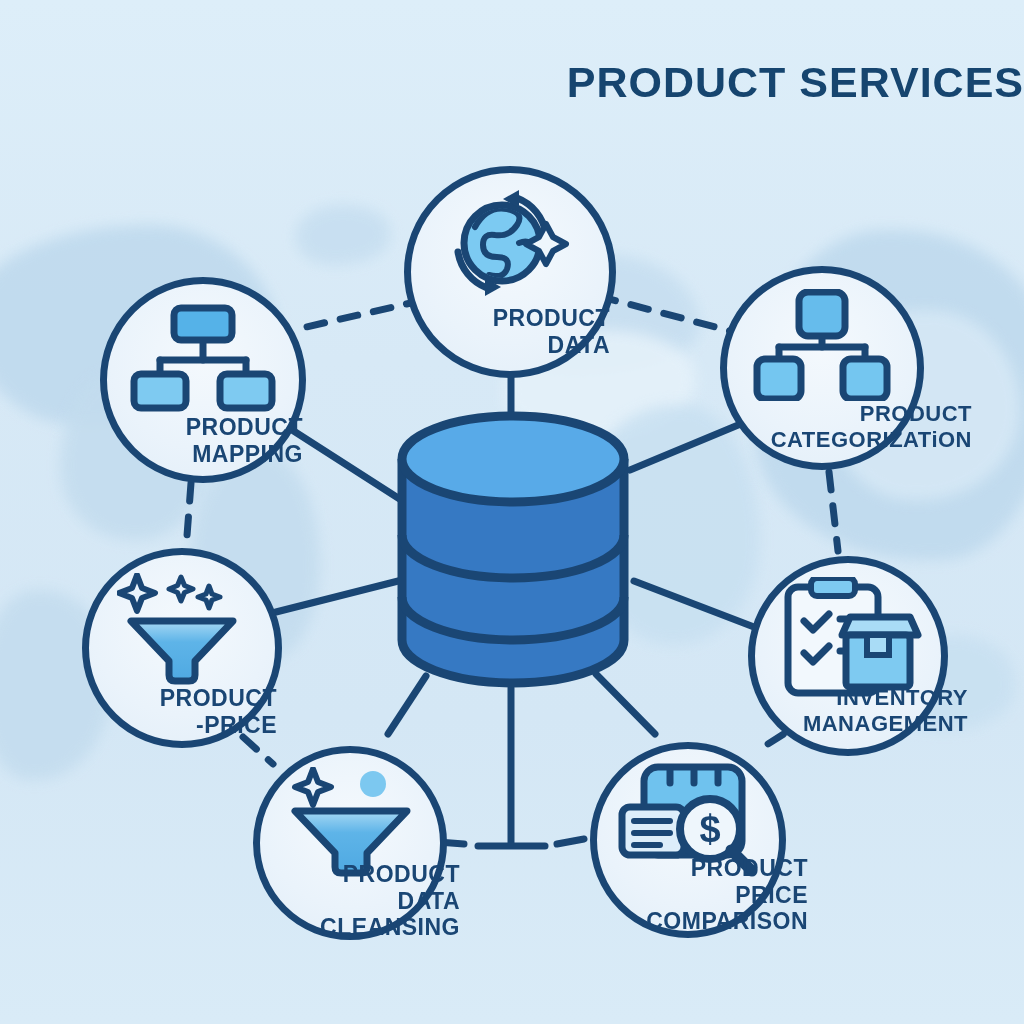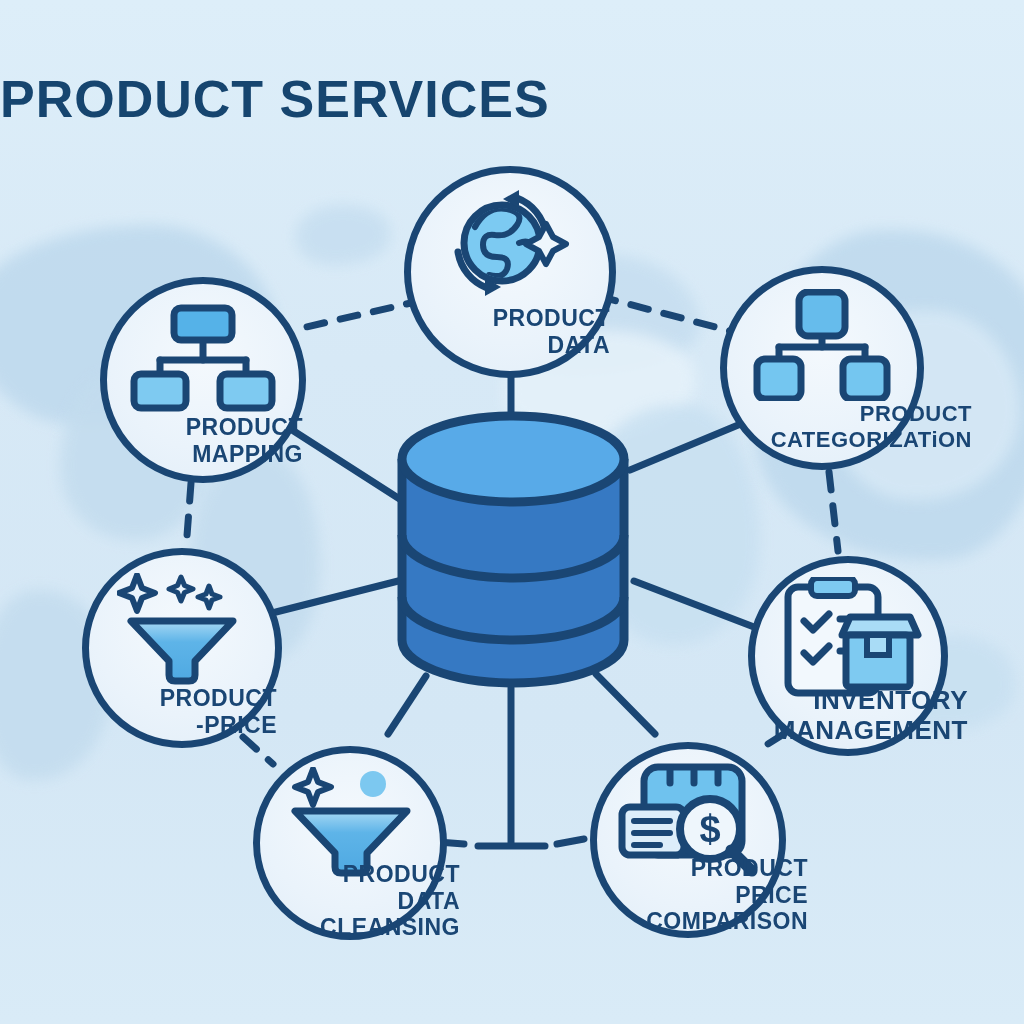--- a/index.html
+++ b/index.html
@@ -6,22 +6,22 @@
   #stage{
     position:relative;width:1024px;height:1024px;overflow:hidden;
     background:linear-gradient(180deg,#ddeef9 0%,#d7e9f6 35%,#d4e7f5 70%,#d9ebf7 100%);
     font-family:"Liberation Sans", sans-serif;
   }
   
   .map{position:absolute;inset:0;z-index:0;}
   .blob{position:absolute;filter:blur(7px);opacity:.85;}
   
   .title{
-    position:absolute;left:0;top:69px;width:100%;text-align:left;z-index:4;
-    font-size:52px;font-weight:bold;letter-spacing:1px;color:#16456f;
+    position:absolute;left:0;top:58px;width:100%;text-align:right;z-index:4;
+    font-size:43px;font-weight:bold;letter-spacing:1px;color:#16456f;
   }
   
   .wires{position:absolute;left:0;top:0;z-index:1;}
   .wires line, .wires path{stroke:#1a4674;stroke-width:7;stroke-linecap:round;fill:none;}
   .wires .dash{stroke-dasharray:18 16;}
   
   .dbwrap{position:absolute;left:391px;top:409px;z-index:2;}
   
   .node{
     position:absolute;z-index:3;box-sizing:border-box;border:7px solid #1a4674;border-radius:50%;
@@ -35,21 +35,21 @@
   }
   #n-data{left:404px;top:166px;width:212px;height:212px;}
   #n-data .icon-wrap{top:14px;} #n-data .label{top:132px;width:200px;}
   #n-mapping{left:100px;top:277px;width:206px;height:206px;}
   #n-mapping .icon-wrap{top:20px;} #n-mapping .label{top:130px;width:200px;}
   #n-categ{left:720px;top:266px;width:204px;height:204px;}
   #n-categ .icon-wrap{top:16px;} #n-categ .label{top:128px;width:300px;font-size:22px;}
   #n-price{left:82px;top:548px;width:200px;height:200px;}
   #n-price .icon-wrap{top:18px;} #n-price .label{top:130px;width:190px;}
   #n-inventory{left:748px;top:556px;width:200px;height:200px;}
-  #n-inventory .icon-wrap{top:14px;} #n-inventory .label{top:122px;width:240px;font-size:26px;}
+  #n-inventory .icon-wrap{top:14px;} #n-inventory .label{top:122px;width:240px;font-size:22px;}
   #n-cleansing{left:253px;top:746px;width:194px;height:194px;}
   #n-cleansing .icon-wrap{top:14px;} #n-cleansing .label{top:108px;width:220px;}
   #n-comparison{left:590px;top:742px;width:196px;height:196px;}
   #n-comparison .icon-wrap{top:12px;} #n-comparison .label{top:106px;width:240px;}
   .ic path,.ic rect,.ic line,.ic circle,.ic ellipse{vector-effect:none;}
 </style>
 </head>
 <body>
 
 <div id="stage">

